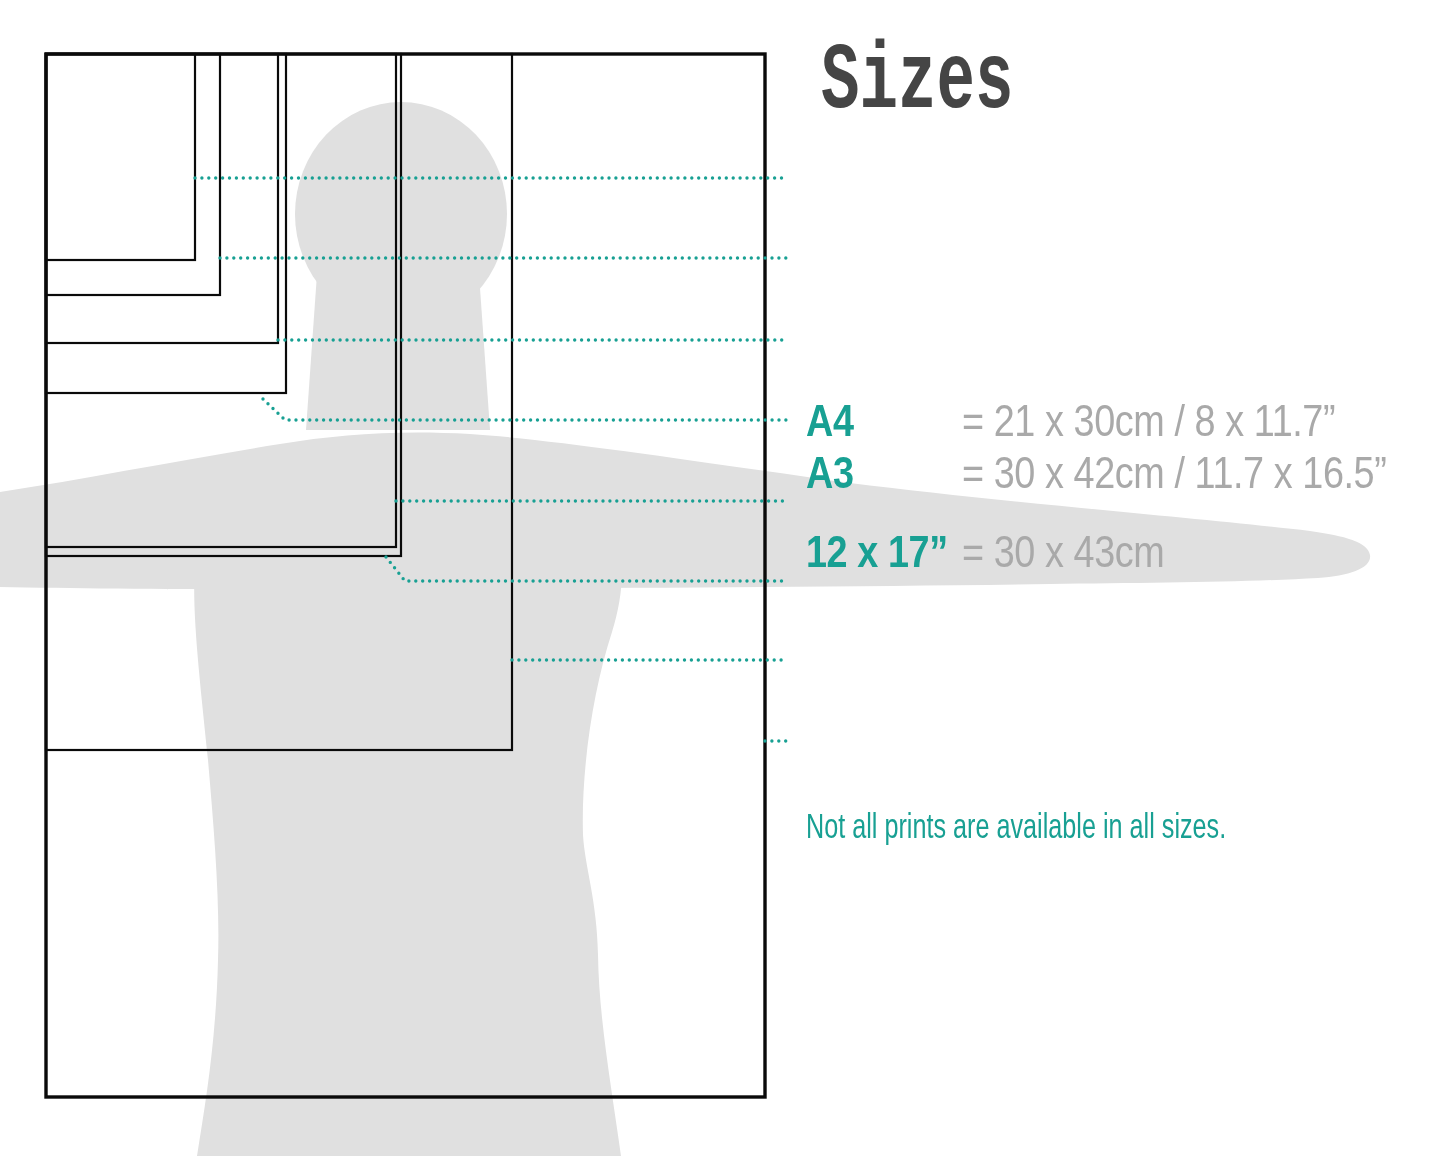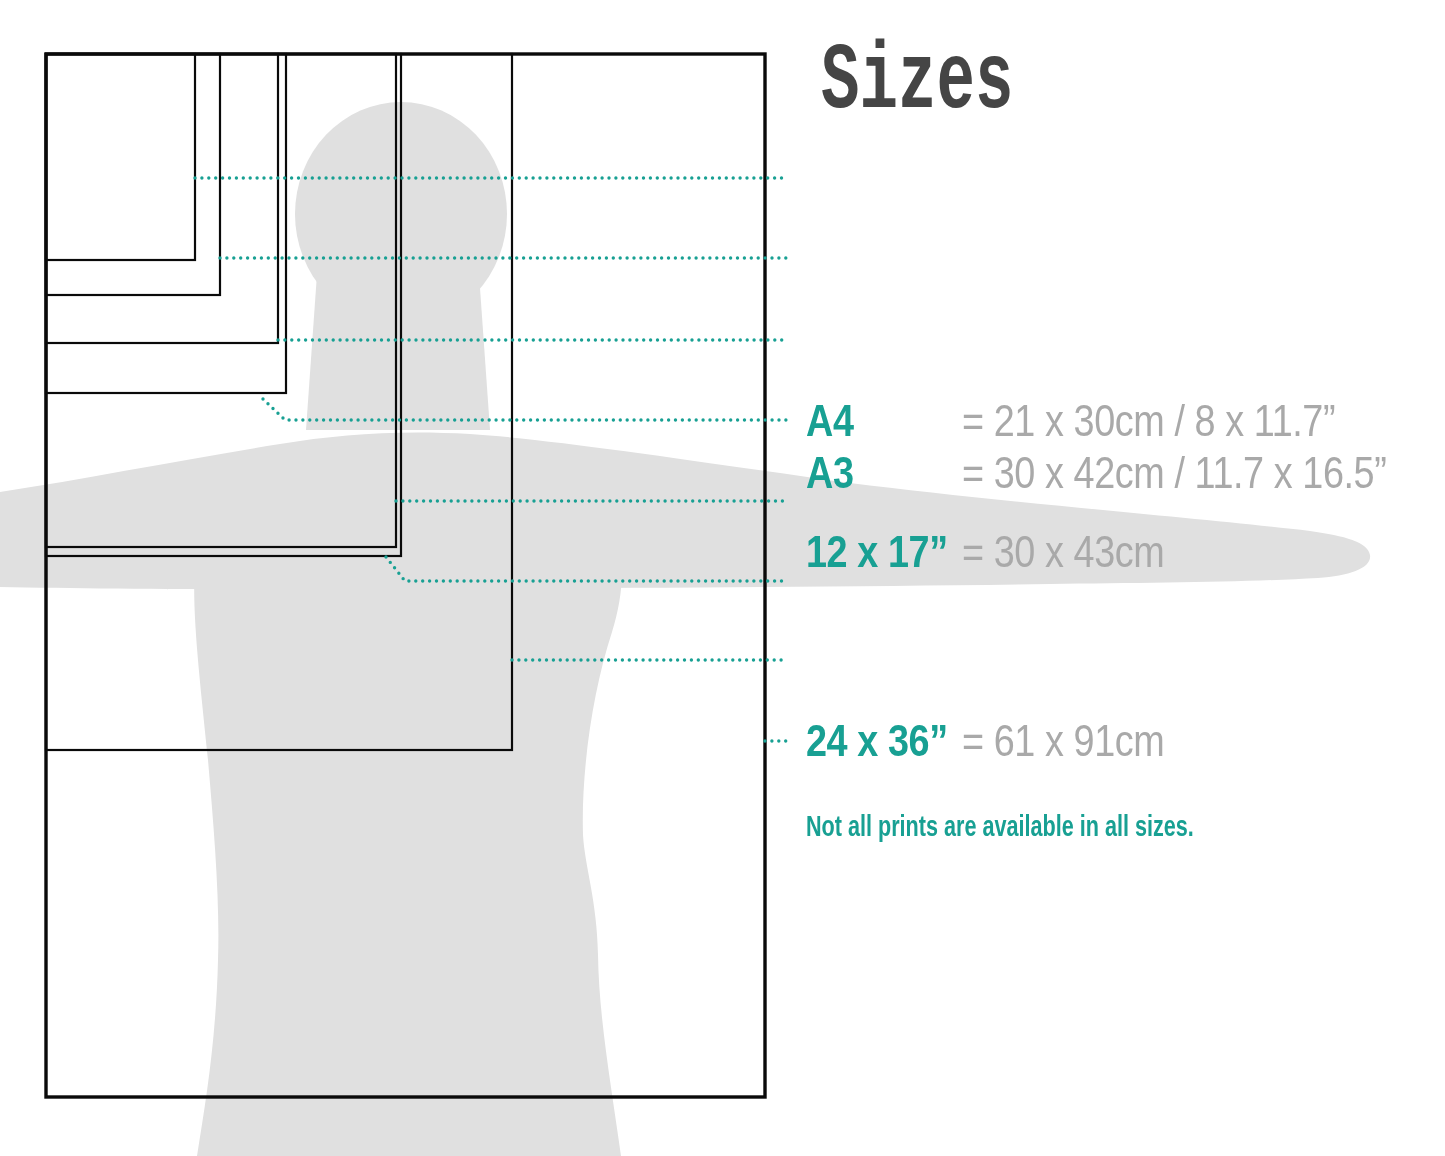--- a/index.html
+++ b/index.html
@@ -42,21 +42,21 @@
     transform:scaleX(.84);transform-origin:0 50%;
   }
   .size-value{
     position:absolute;left:962px;top:0;line-height:52px;
     font-size:45px;letter-spacing:-.5px;
     color:var(--value-gray);white-space:nowrap;
     transform:scaleX(.84);transform-origin:0 50%;
   }
   .note{
     position:absolute;left:806px;top:806px;
-    font-weight:bold;font-size:30px;line-height:40px;
+    font-weight:normal;font-size:35px;line-height:40px;
     color:var(--teal);white-space:nowrap;
   }
   .note .squeeze{display:inline-block;transform:scaleX(.72);transform-origin:0 0;}
 </style>
 </head>
 <body>
 
 <div id="canvas">
 
   <svg id="art" width="1445" height="1156" viewBox="0 0 1445 1156">
@@ -115,20 +115,16 @@
     <span class="size-value">= 21 x 30cm / 8 x 11.7”</span>
   </div>
   <div class="size-row" style="top:447px">
     <span class="size-label">A3</span>
     <span class="size-value">= 30 x 42cm / 11.7 x 16.5”</span>
   </div>
   <div class="size-row" style="top:526px">
     <span class="size-label">12 x 17”</span>
     <span class="size-value">= 30 x 43cm</span>
   </div>
-  <div class="size-row" style="top:715px">
-    <span class="size-label">24 x 36”</span>
-    <span class="size-value">= 61 x 91cm</span>
-  </div>
 
   <div class="note"><span class="squeeze">Not all prints are available in all sizes.</span></div>
 
 </div>
 
 </body></html>

